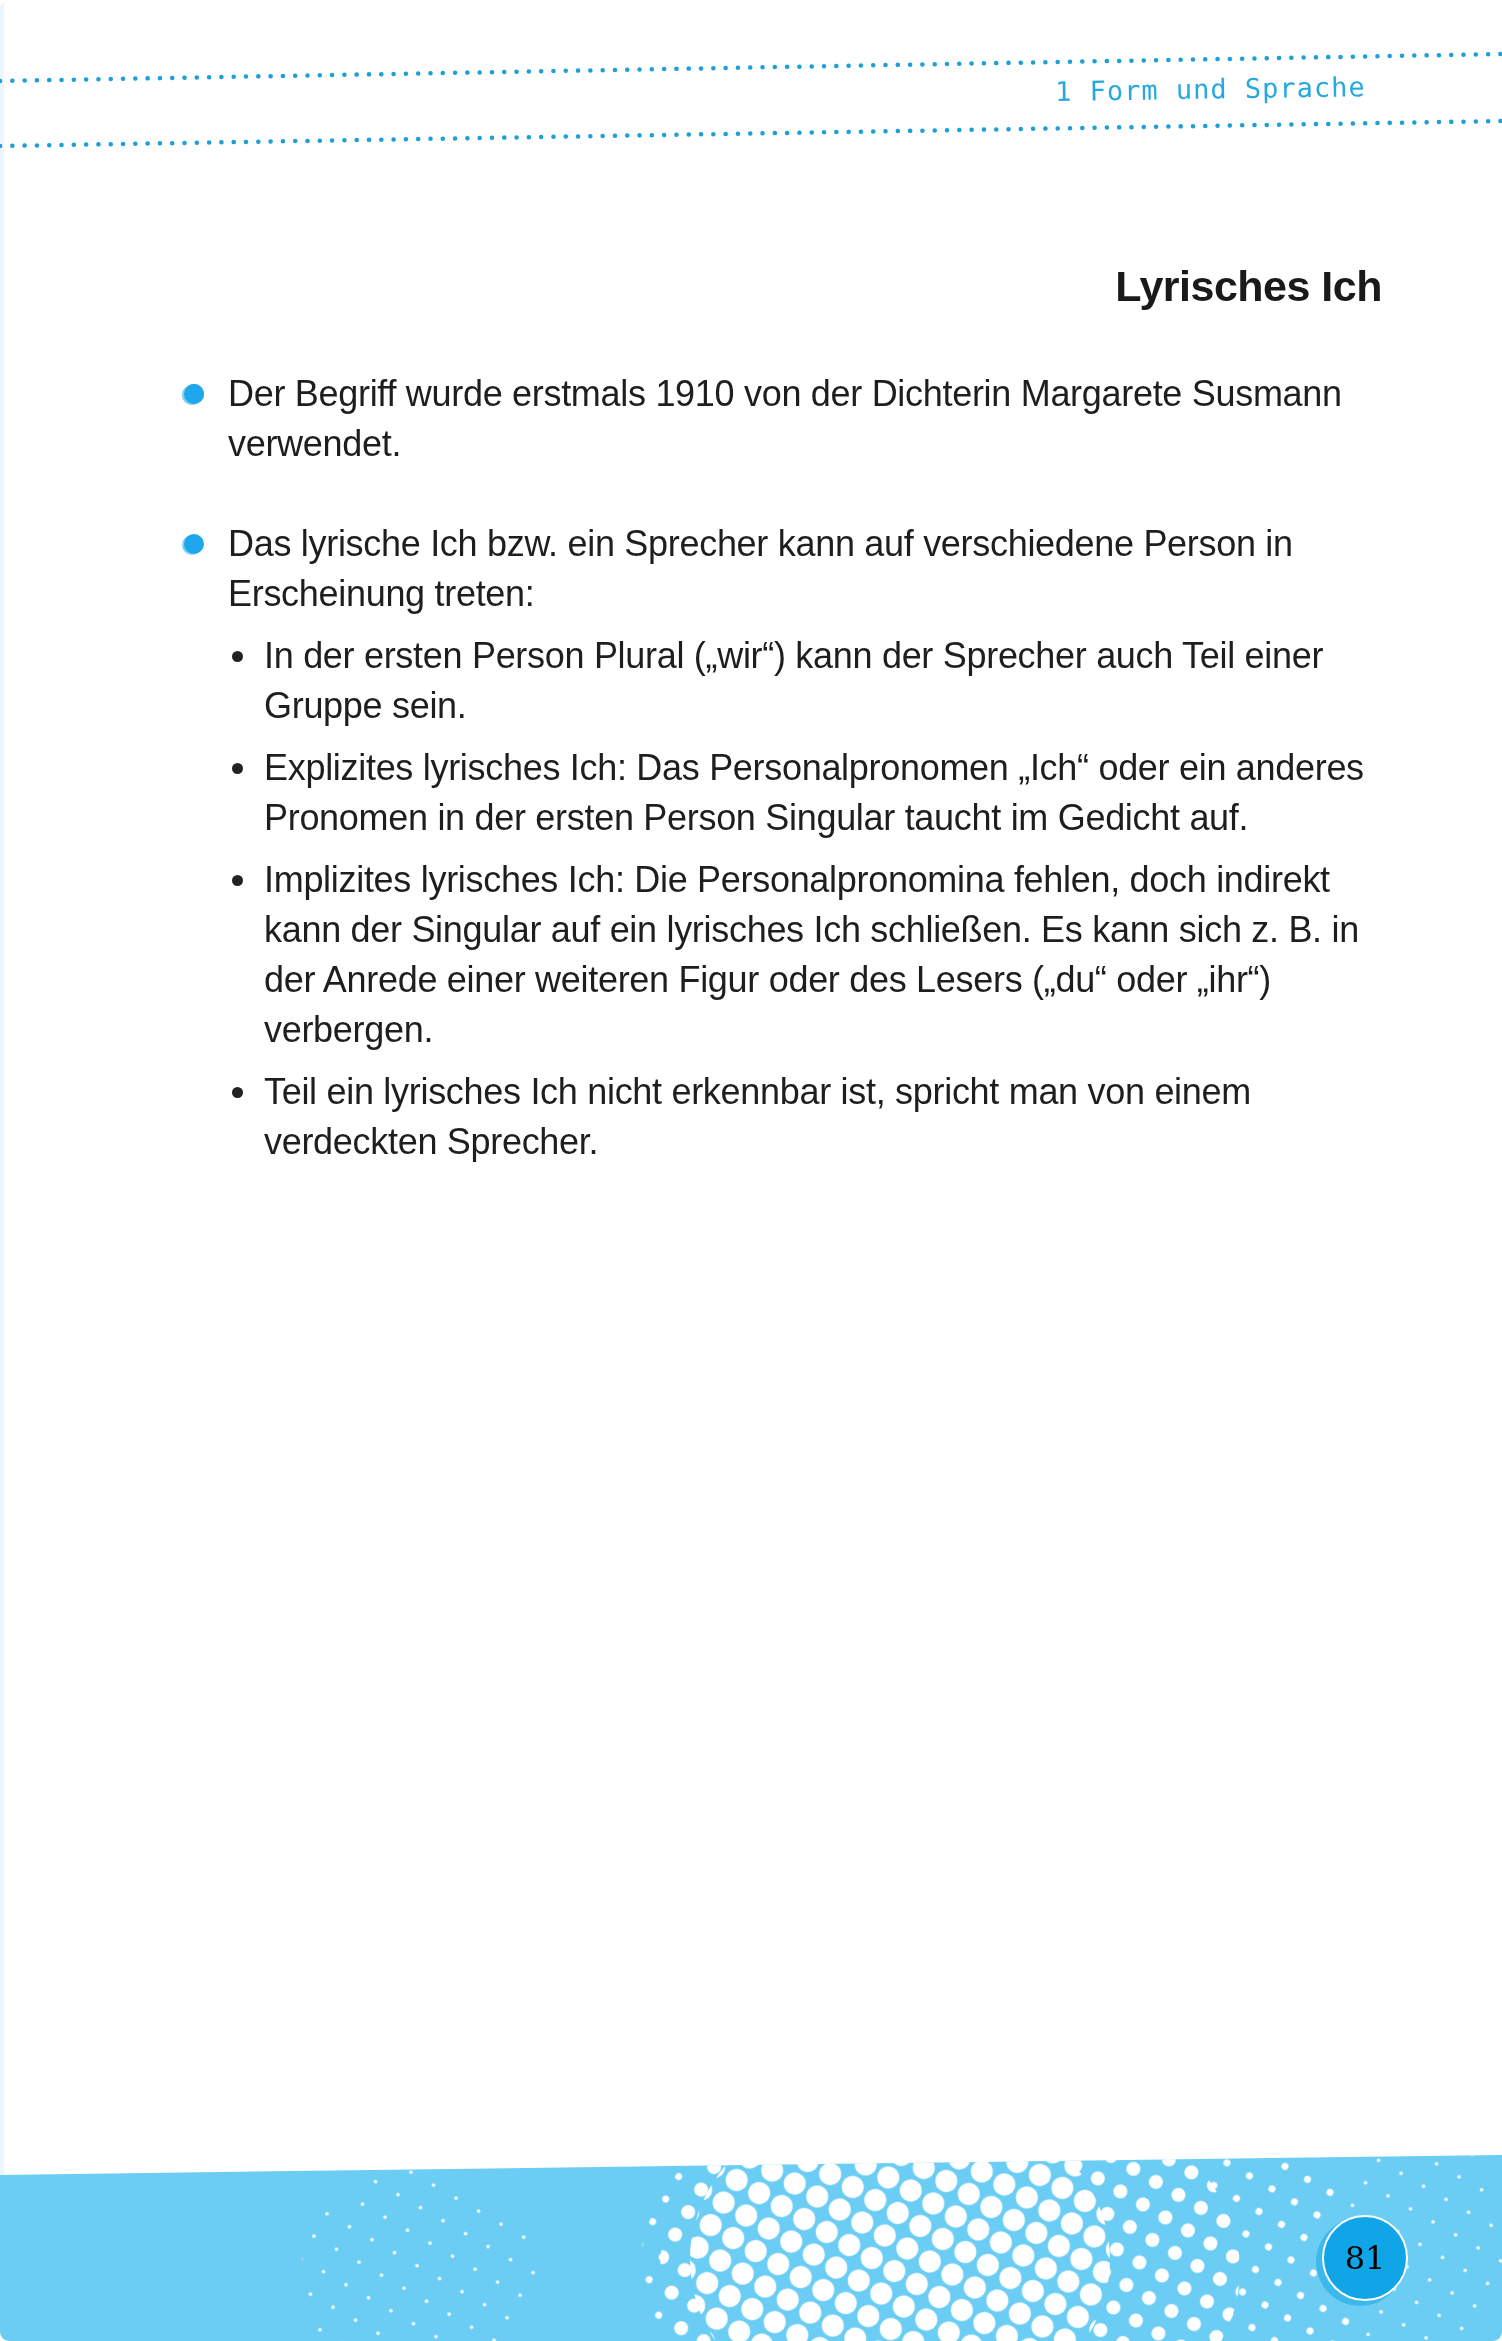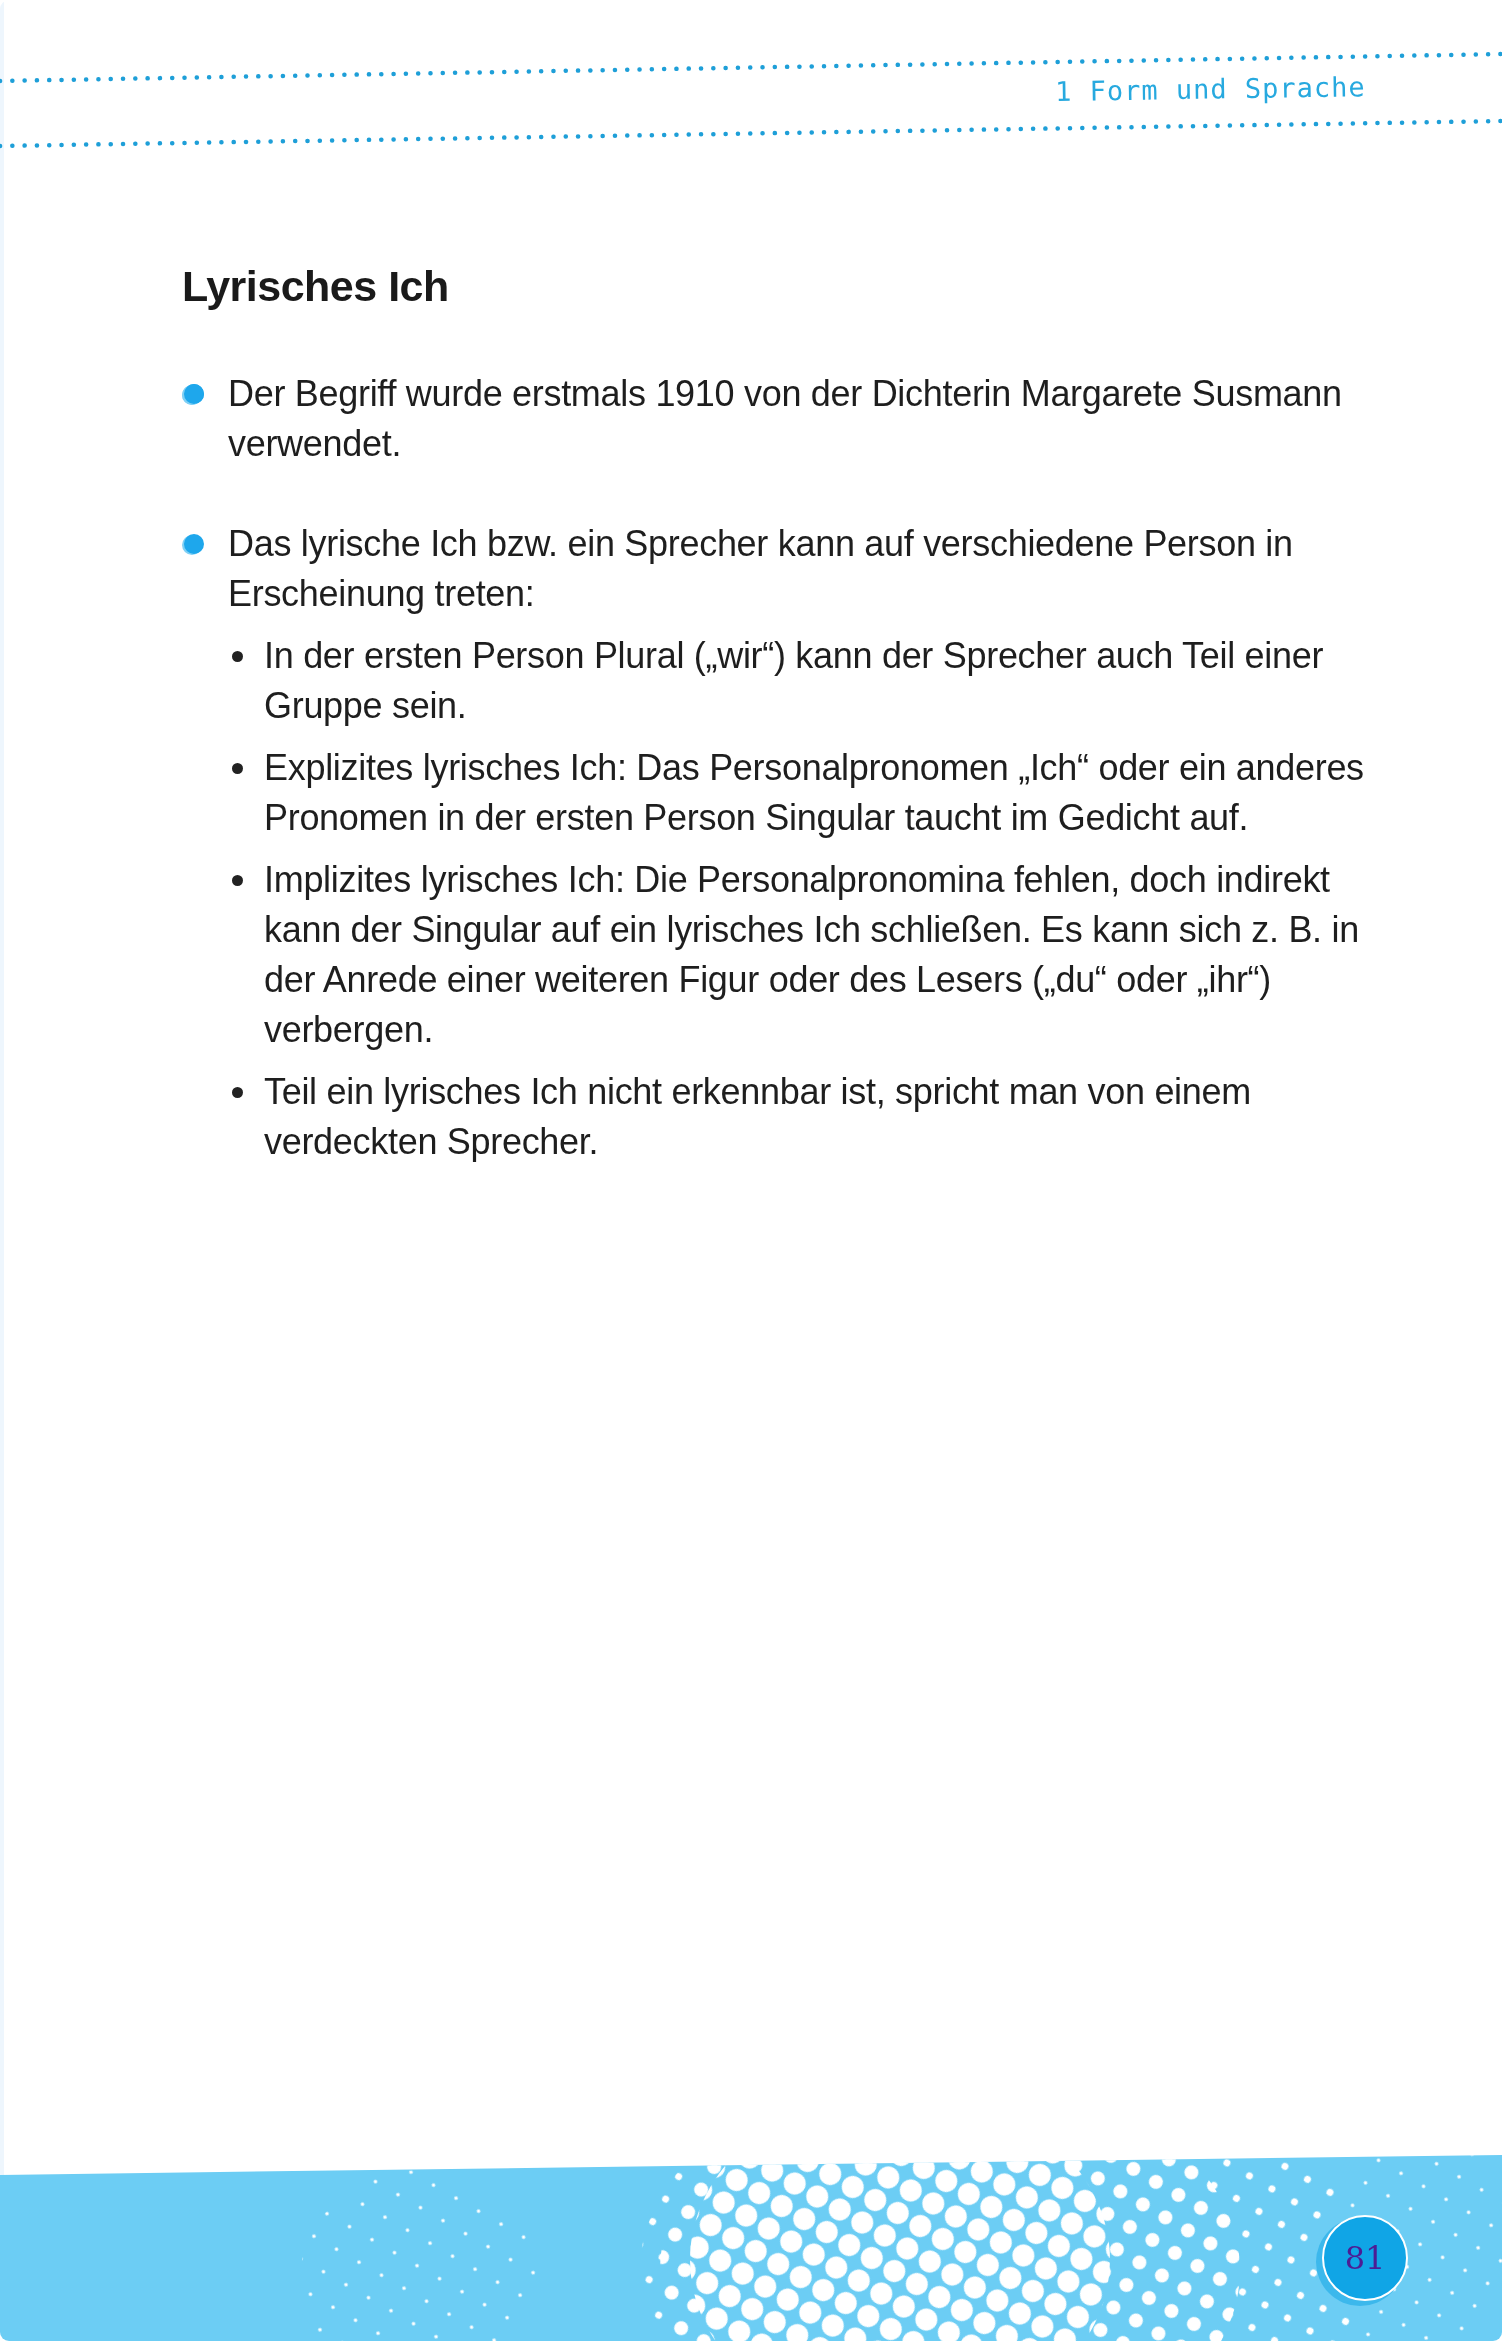--- a/index.html
+++ b/index.html
@@ -49,20 +49,21 @@
       width: 1200px;
     }
     .page-title {
       font-family: "Liberation Sans", "DejaVu Sans", sans-serif;
       font-weight: bold;
       font-size: 43px;
       letter-spacing: -0.5px;
       margin: 0 0 55px 0;
       line-height: 56px;
       color: #1a1a1a;
+      text-align: right;
     }
     .main-list {
       list-style: none;
       padding: 0;
       margin: 0;
     }
     .main-item {
       position: relative;
       padding-left: 46px;
       font-size: 36px;
@@ -111,21 +112,21 @@
     .page-number {
       position: absolute;
       left: 1322px;
       top: 2215px;
       width: 82px;
       height: 82px;
       border-radius: 50%;
       background: #10a5e6;
       border: 2px solid #ffffff;
       box-shadow: -5px 4px 0 1px #3cb8ec;
-      color: #4c1d95;
+      color: #000000;
       font-family: "DejaVu Serif", "Liberation Serif", serif;
       font-size: 32px;
       line-height: 82px;
       text-align: center;
     }
   </style>
 </head>
 <body>
 
 <div class="page">

